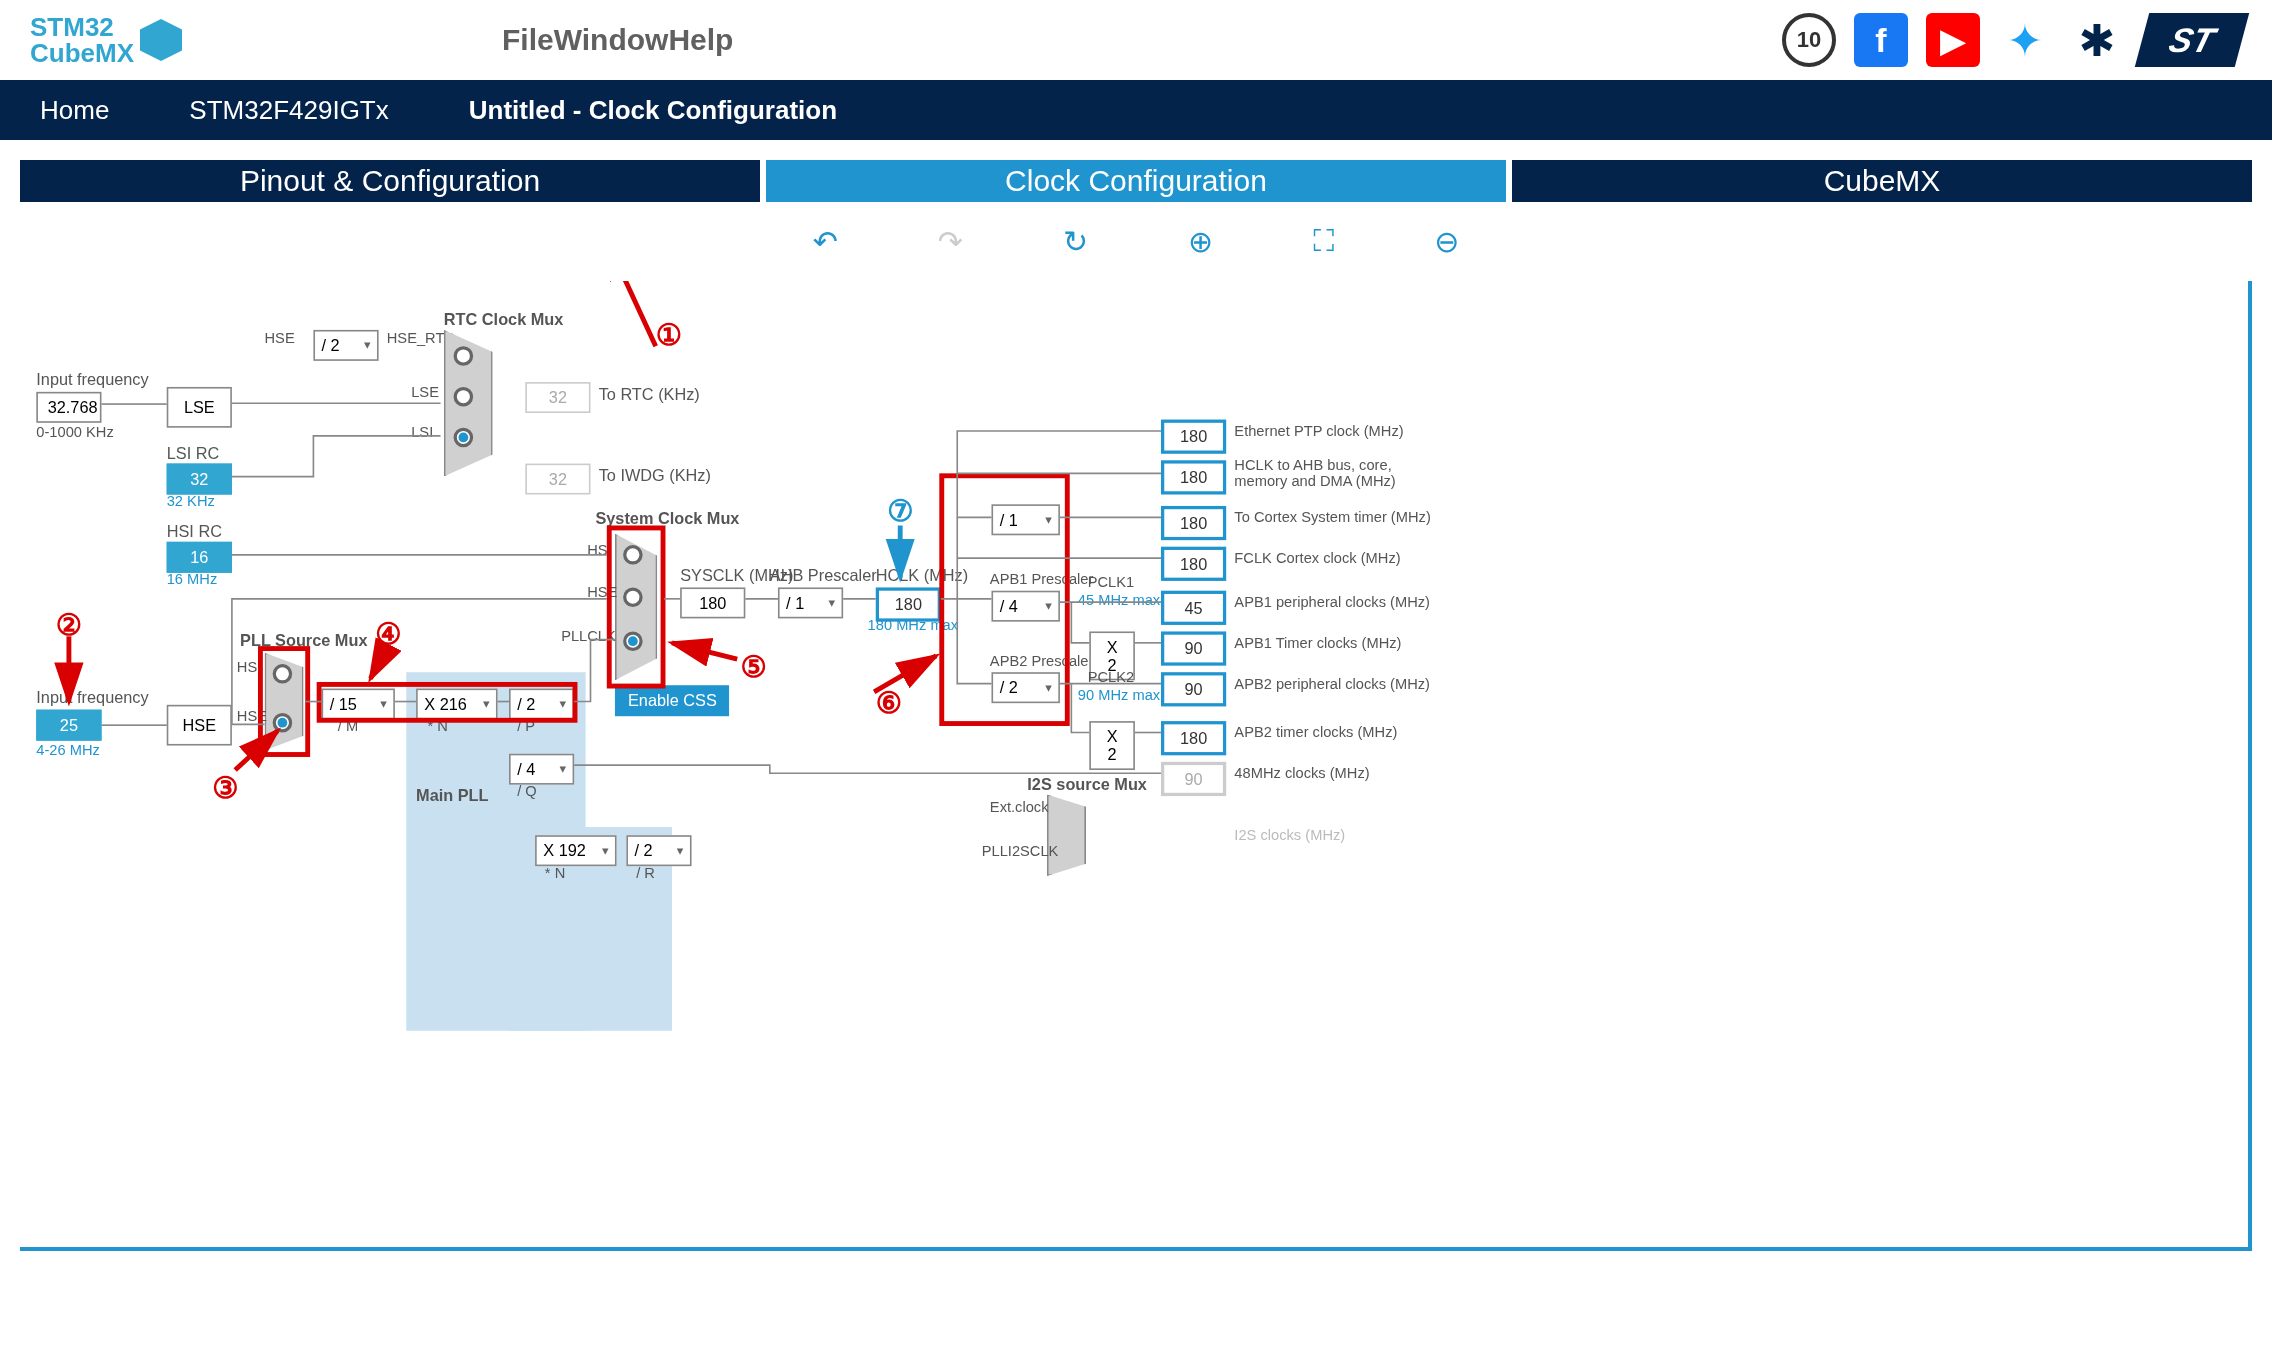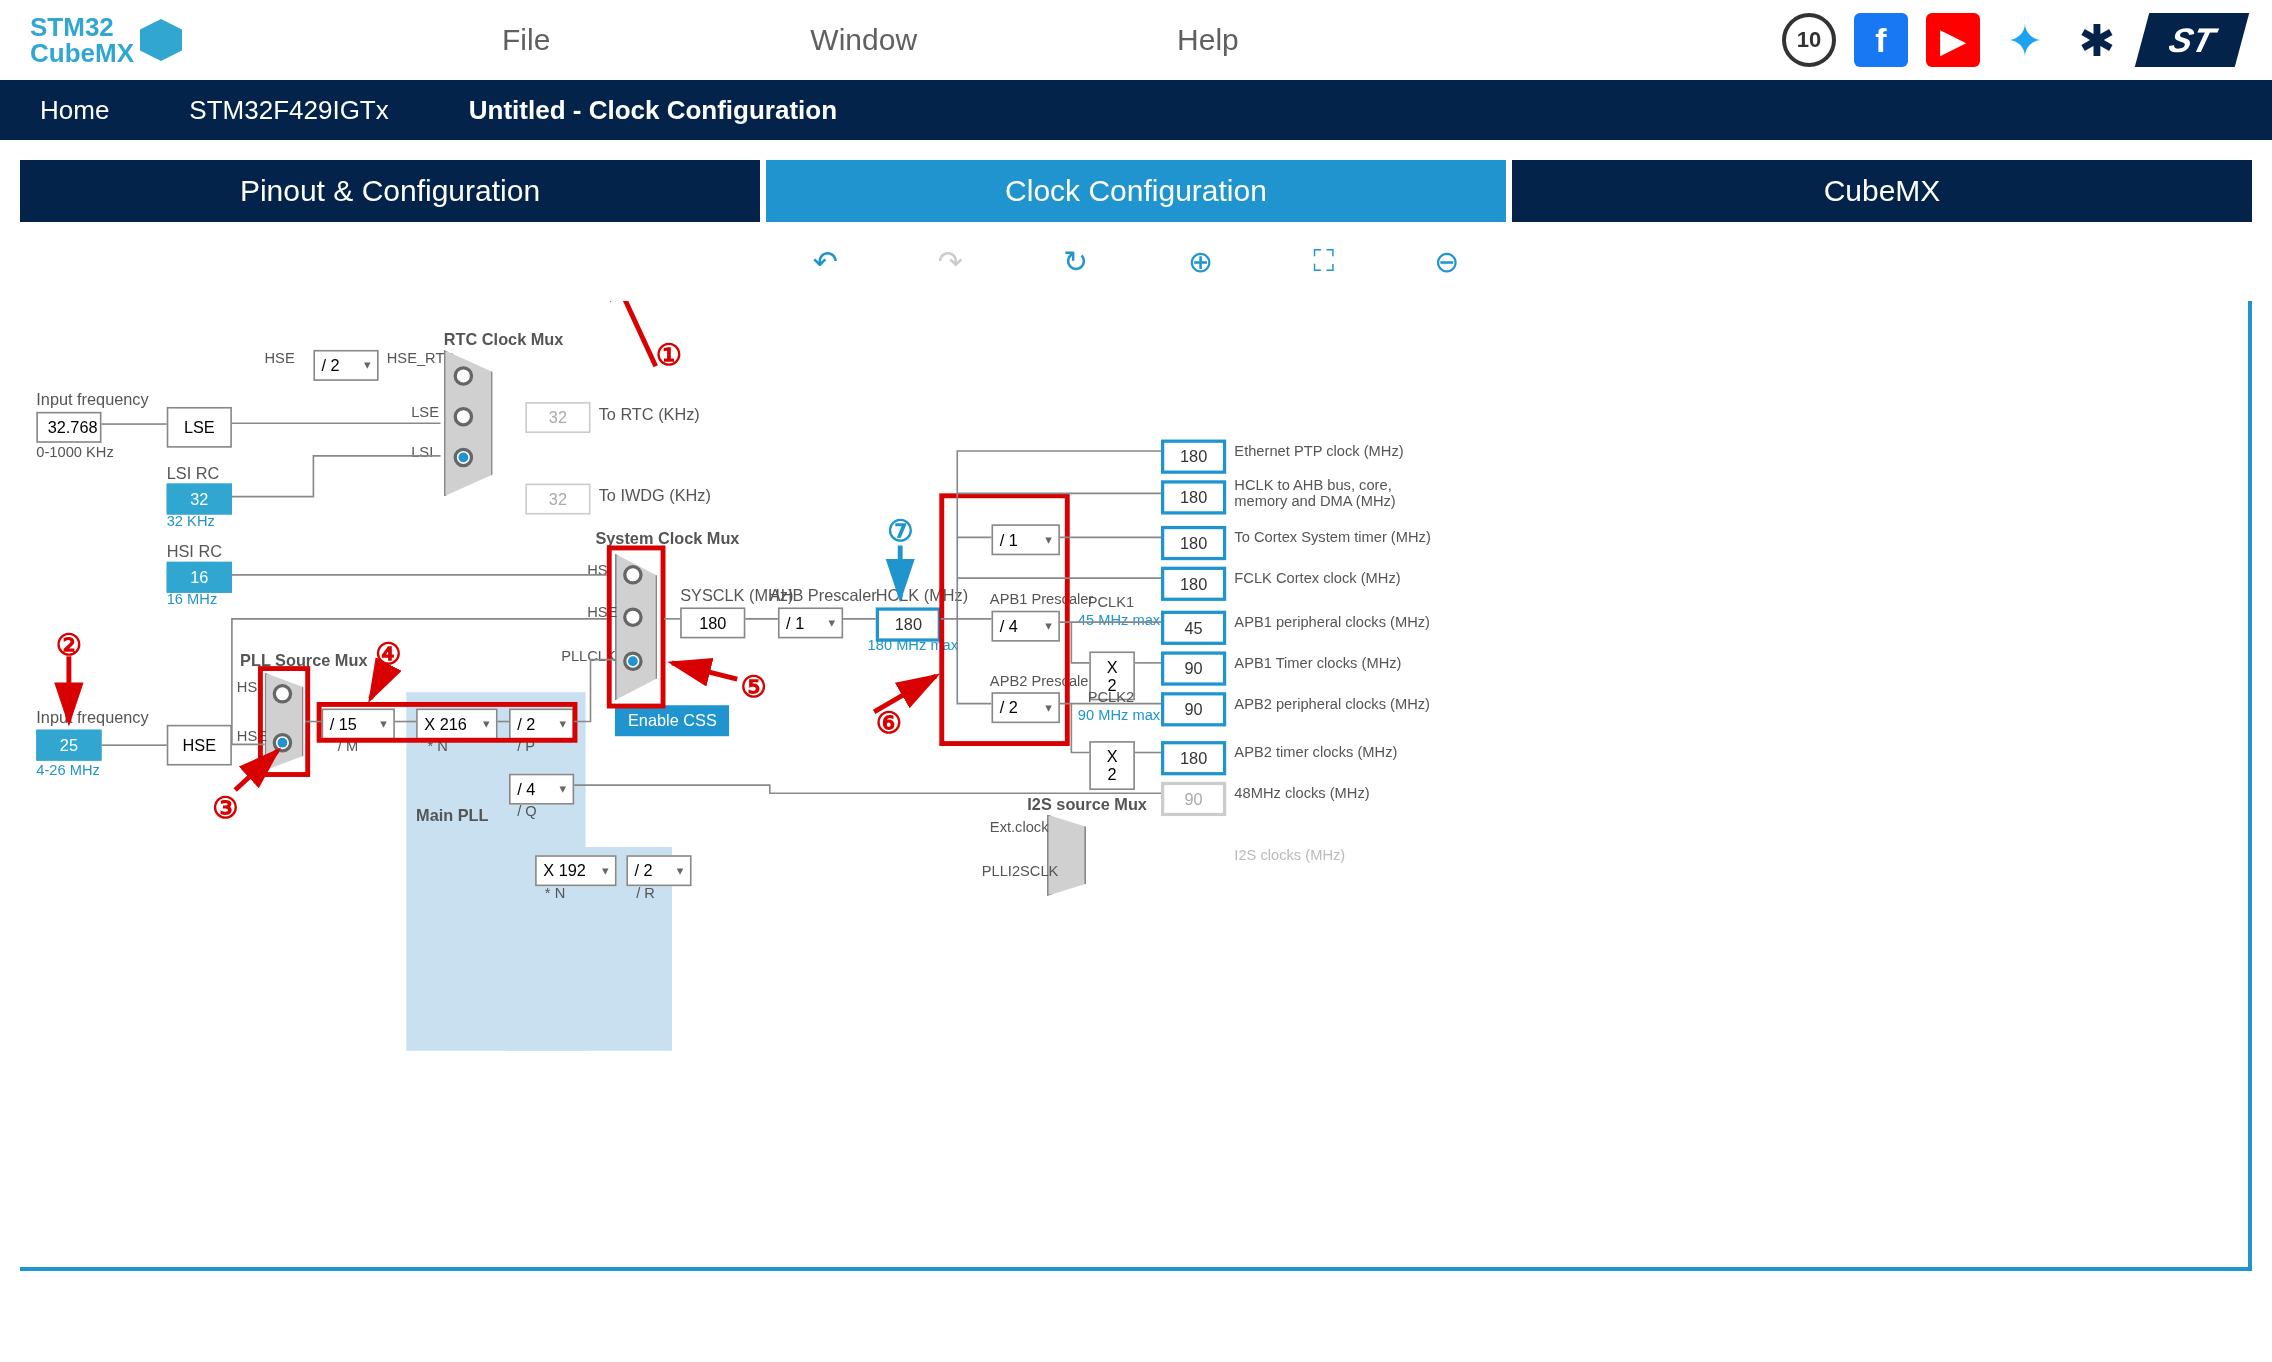--- a/index.html
+++ b/index.html
@@ -1,35 +1,35 @@
 <!DOCTYPE html>
 <html><head>
 <meta charset="utf-8">
 <style>
 * { box-sizing: border-box; margin: 0; padding: 0; font-family: Arial, sans-serif; }
 body { background: #fff; width: 2272px; height: 1362px; overflow: hidden; position: relative; }
 
 .top-bar { display: flex; align-items: center; height: 80px; padding: 0 30px; }
 .logo { display: flex; align-items: center; color: #31a6d1; font-weight: bold; font-size: 26px; line-height: 1; }
 .logo .cube { width: 42px; height: 42px; background: #31a6d1; margin-left: 6px; clip-path: polygon(50% 0, 100% 25%, 100% 75%, 50% 100%, 0 75%, 0 25%); }
-.menus { display: flex; gap: 260px; margin-left: 320px; }
+.menus { display: flex; margin-left: 320px; font-weight: bold; }
 .menus span { font-size: 30px; color: #606060; cursor: pointer; }
 .social { margin-left: auto; display: flex; gap: 18px; align-items: center; }
 .sicon { width: 54px; height: 54px; border-radius: 6px; display: flex; align-items: center; justify-content: center; font-size: 34px; color: #fff; cursor: pointer; }
 .anniversary { width: 54px; height: 54px; border: 4px solid #333; border-radius: 50%; color: #333; font-weight: bold; font-size: 22px; display: flex; align-items: center; justify-content: center; }
 .st-logo { width: 100px; height: 54px; background: #04234b; color: #fff; font-style: italic; font-weight: bold; font-size: 34px; display: flex; align-items: center; justify-content: center; transform: skewX(-15deg); }
 
 .breadcrumb { display: flex; background: #04234b; height: 60px; align-items: stretch; color: #fff; font-size: 26px; }
 .crumb { padding: 0 40px; display: flex; align-items: center; position: relative; }
 .crumb::after { content: ''; position: absolute; right: -18px; top: 0; width: 0; height: 0; border-top: 30px solid transparent; border-bottom: 30px solid transparent; border-left: 18px solid #04234b; z-index: 2; }
 .crumb.bold { font-weight: bold; }
 .gen-code { margin-left: auto; background: #1f94cf; padding: 0 60px; font-weight: bold; display: flex; align-items: center; cursor: pointer; font-size: 28px; }
 
 .tabs { display: flex; margin-top: 20px; padding: 0 20px; gap: 6px; }
-.tab { flex: 1; background: #04234b; color: #fff; text-align: center; padding: 14px 0; font-size: 30px; cursor: pointer; }
+.tab { flex: 1; background: #04234b; color: #fff; text-align: center; padding: 4px 0; font-size: 30px; cursor: pointer; }
 .tab.active { background: #1f94cf; }
 
 .toolbar { display: flex; align-items: center; justify-content: center; gap: 100px; padding: 22px 0; }
 .ticon { font-size: 30px; color: #1f94cf; cursor: pointer; }
 .resolve { background: #f0f0f0; color: #888; border: none; padding: 14px 30px; font-size: 26px; cursor: pointer; }
 
 .canvas-wrap { margin: 0 20px; border: 4px solid #1f94cf; border-top: none; border-left: none; position: relative; height: 970px; background: #fff; overflow: hidden; }
 .canvas { position: absolute; inset: 0; transform-origin: top left; transform: scale(1.63); }
 
 .lbl { position: absolute; font-size: 10px; color: #555; }

